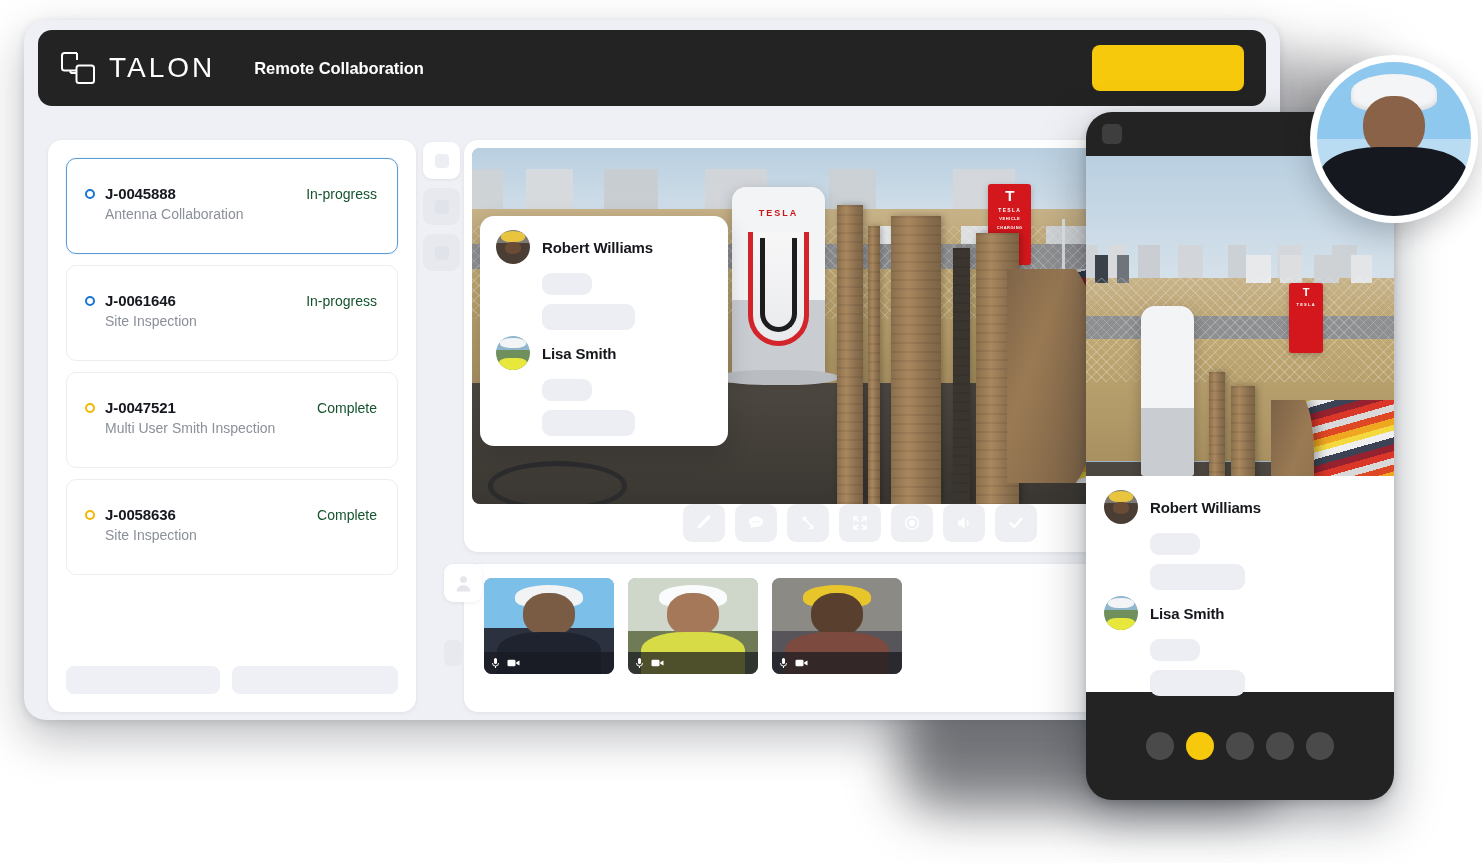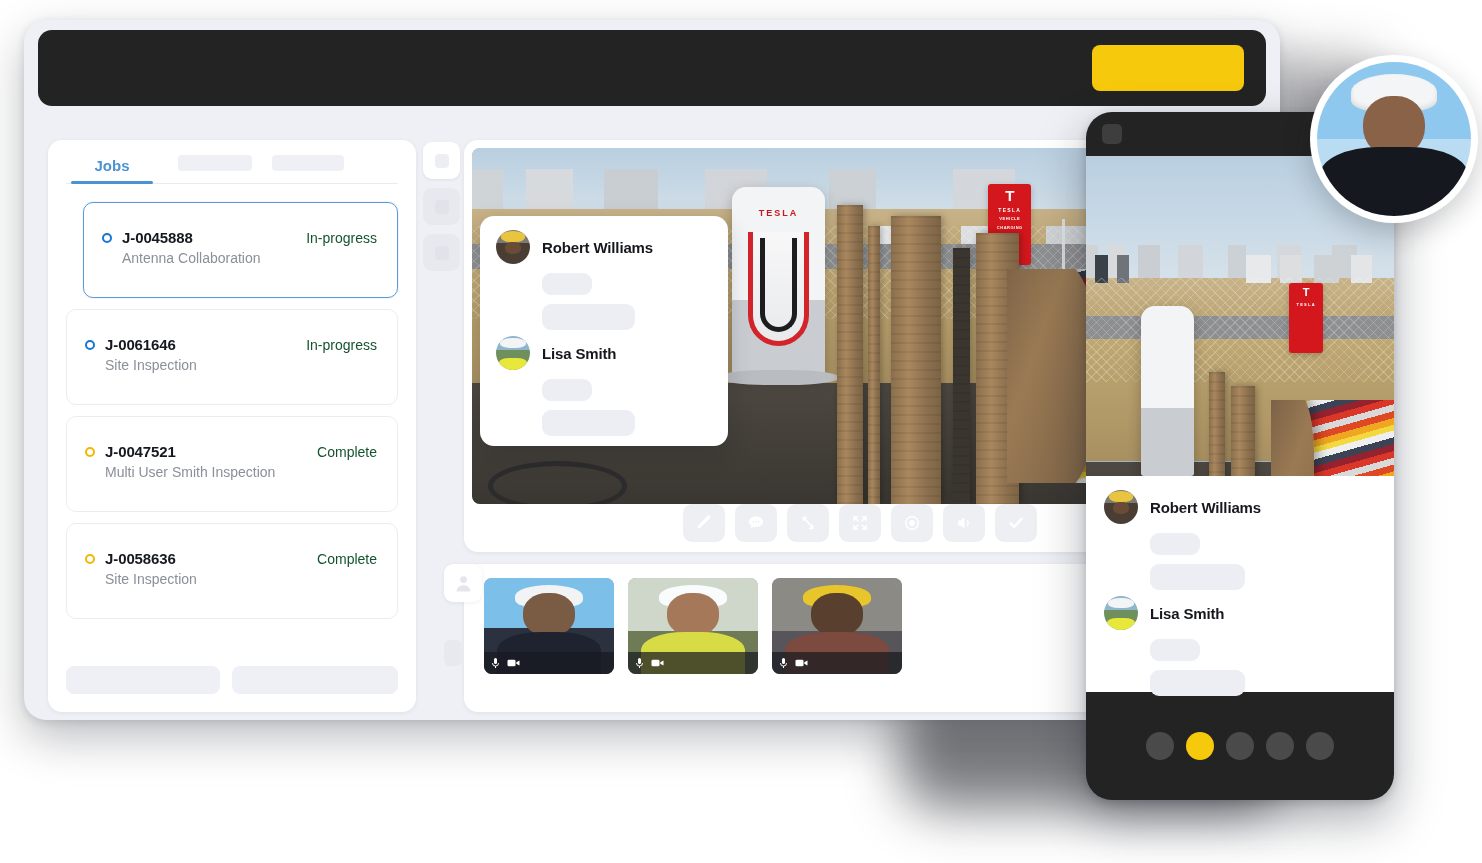--- a/index.html
+++ b/index.html
@@ -138,21 +138,20 @@
     height: 96px;
     border: 1px solid #ecedf1;
     border-radius: 10px;
     background: #fff;
     padding: 26px 20px 0 18px;
     cursor: pointer;
   }
   .job-card.selected {
     border: 1.5px solid #5B9BD5;
     box-shadow: 0 0 0 1px rgba(91,155,213,.08);
-    margin-left: 17px;
   }
   .job-row1 { display: flex; align-items: center; }
   .status-dot {
     width: 10px; height: 10px;
     border-radius: 50%;
     border: 2.4px solid #1976D2;
     margin-right: 10px;
     flex: none;
   }
   .status-dot.amber { border-color: #F2B705; }
@@ -633,31 +632,40 @@
 <body>
 
 <div id="stage">
 
   <div class="blur-shadow" style="left:900px; top:690px; width:380px; height:120px; border-radius:40px;"></div>
   <div class="blur-shadow" style="left:1270px; top:60px; width:110px; height:150px; border-radius:20px; background:rgba(20,22,30,.38);"></div>
 
   <div id="desktop-window">
 
     <div class="app-header">
+      <div class="brand">
+        <span class="logo-mark">
+          <svg width="36" height="34" viewBox="0 0 36 34" fill="none">
+            <path d="M17 2 H4.5 A2.5 2.5 0 0 0 2 4.5 V17 A2.5 2.5 0 0 0 4.5 19.5 H17" stroke="#fff" stroke-width="2"></path>
+            <path d="M17 2 V9" stroke="#fff" stroke-width="2"></path>
+            <path d="M10 11.5 H19 A2.5 2.5 0 0 1 21.5 14 V29 A2.5 2.5 0 0 1 19 31.5 H33.5 A2.5 2.5 0 0 0 34 29 V14" stroke="#fff" stroke-width="0"></path>
+            <path d="M19 14.5 H31.5 A2.5 2.5 0 0 1 34 17 V29.5 A2.5 2.5 0 0 1 31.5 32 H19 A2.5 2.5 0 0 1 16.5 29.5 V17 A2.5 2.5 0 0 1 19 14.5 Z" stroke="#fff" stroke-width="2"></path>
+            <path d="M16.5 22 H10.5" stroke="#fff" stroke-width="2"></path>
+            <path d="M10.5 22 V19.5" stroke="#fff" stroke-width="2"></path>
+          </svg>
+        </span>
+        <span class="brand-word">TALON</span>
+        <span class="header-sub">Remote Collaboration</span>
+      </div>
       <button class="header-cta"></button>
     </div>
 
     <div class="app-body">
 
       <div id="jobs-panel">
-        <div class="tabs">
-          <button class="tab active">Jobs</button>
-          <div class="tab-ghost w1"></div>
-          <div class="tab-ghost w2"></div>
-        </div>
 
         <div class="job-list">
 
           <div class="job-card selected">
             <div class="job-row1">
               <span class="status-dot"></span>
               <span class="job-id">J-0045888</span>
               <span class="job-status">In-progress</span>
             </div>
             <div class="job-desc">Antenna Collaboration</div>

